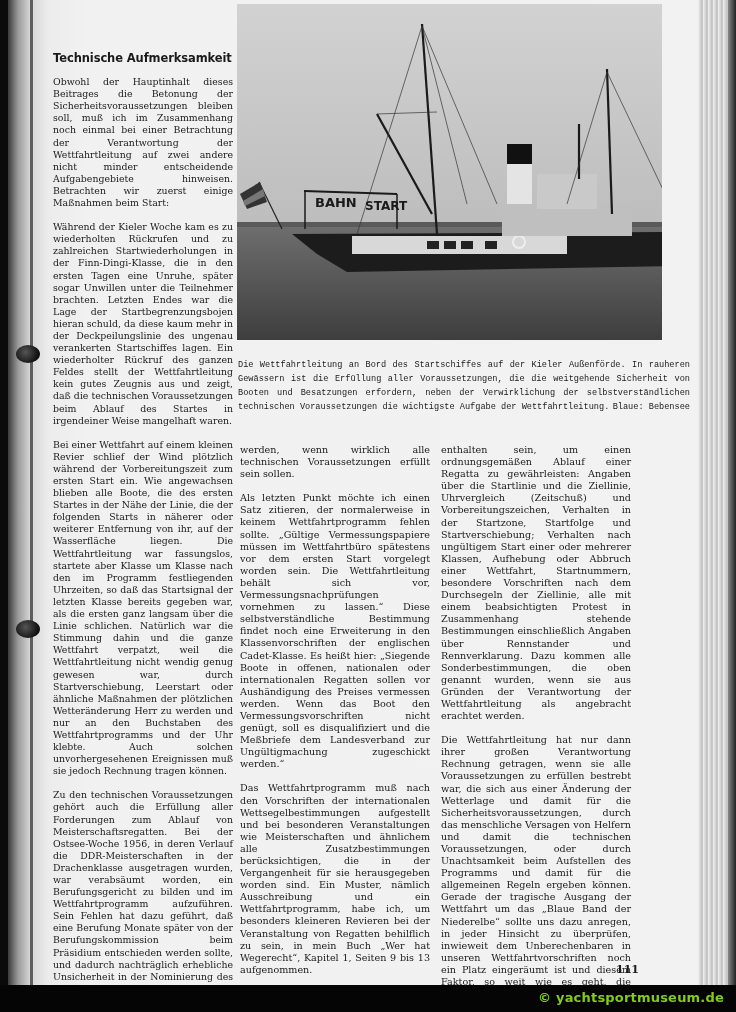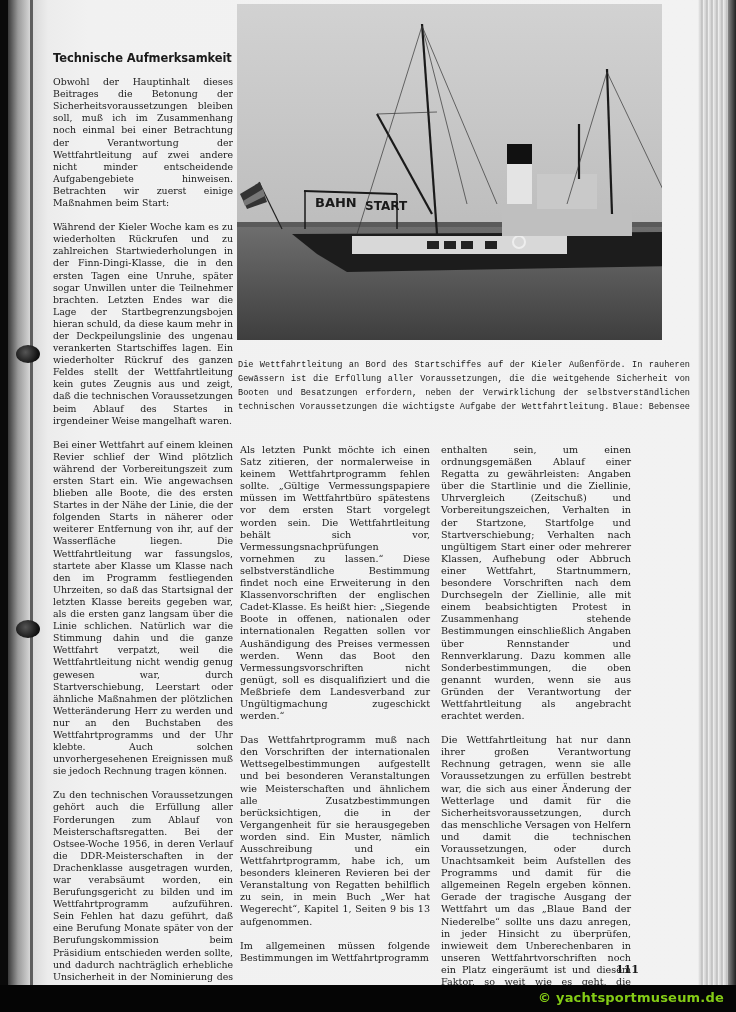--- a/index.html
+++ b/index.html
@@ -106,20 +106,21 @@
     </g>
   </svg>
 </div>
 
 <div class="caption">
   <span>Die Wettfahrtleitung an Bord des Startschiffes auf der Kieler Außenförde. In rauheren Gewässern ist die Erfüllung aller Voraussetzungen, die die weitgehende Sicherheit von Booten und Besatzungen erfordern, neben der Verwirklichung der selbstverständlichen technischen Voraussetzungen die wichtigste Aufgabe der Wettfahrtleitung.</span>
   <span class="credit">Blaue: Bebensee</span>
 </div>
 
 <div class="col col2">
+  <p>werden, wenn wirklich alle technischen Voraussetzungen erfüllt sein sollen.</p>
   <p>Als letzten Punkt möchte ich einen Satz zitieren, der normalerweise in keinem Wettfahrtprogramm fehlen sollte. „Gültige Vermessungspapiere müssen im Wettfahrtbüro spätestens vor dem ersten Start vorgelegt worden sein. Die Wettfahrtleitung behält sich vor, Vermessungsnachprüfungen vornehmen zu lassen.“ Diese selbstverständliche Bestimmung findet noch eine Erweiterung in den Klassenvorschriften der englischen Cadet-Klasse. Es heißt hier: „Siegende Boote in offenen, nationalen oder internationalen Regatten sollen vor Aushändigung des Preises vermessen werden. Wenn das Boot den Vermessungsvorschriften nicht genügt, soll es disqualifiziert und die Meßbriefe dem Landesverband zur Ungültigmachung zugeschickt werden.“</p>
   <p>Das Wettfahrtprogramm muß nach den Vorschriften der internationalen Wettsegelbestimmungen aufgestellt und bei besonderen Veranstaltungen wie Meisterschaften und ähnlichem alle Zusatzbestimmungen berücksichtigen, die in der Vergangenheit für sie herausgegeben worden sind. Ein Muster, nämlich Ausschreibung und ein Wettfahrtprogramm, habe ich, um besonders kleineren Revieren bei der Veranstaltung von Regatten behilflich zu sein, in mein Buch „Wer hat Wegerecht“, Kapitel 1, Seiten 9 bis 13 aufgenommen.</p>
   <p>Im allgemeinen müssen folgende Bestimmungen im Wettfahrtprogramm</p>
 </div>
 
 <div class="col col3">
   <p>enthalten sein, um einen ordnungsgemäßen Ablauf einer Regatta zu gewährleisten: Angaben über die Startlinie und die Ziellinie, Uhrvergleich (Zeitschuß) und Vorbereitungszeichen, Verhalten in der Startzone, Startfolge und Startverschiebung; Verhalten nach ungültigem Start einer oder mehrerer Klassen, Aufhebung oder Abbruch einer Wettfahrt, Startnummern, besondere Vorschriften nach dem Durchsegeln der Ziellinie, alle mit einem beabsichtigten Protest in Zusammenhang stehende Bestimmungen einschließlich Angaben über Rennstander und Rennverklarung. Dazu kommen alle Sonderbestimmungen, die oben genannt wurden, wenn sie aus Gründen der Verantwortung der Wettfahrtleitung als angebracht erachtet werden.</p>
   <p>Die Wettfahrtleitung hat nur dann ihrer großen Verantwortung Rechnung getragen, wenn sie alle Voraussetzungen zu erfüllen bestrebt war, die sich aus einer Änderung der Wetterlage und damit für die Sicherheitsvoraussetzungen, durch das menschliche Versagen von Helfern und damit die technischen Voraussetzungen, oder durch Unachtsamkeit beim Aufstellen des Programms und damit für die allgemeinen Regeln ergeben können. Gerade der tragische Ausgang der Wettfahrt um das „Blaue Band der Niederelbe“ sollte uns dazu anregen, in jeder Hinsicht zu überprüfen, inwieweit dem Unberechenbaren in unseren Wettfahrtvorschriften noch ein Platz eingeräumt ist und diesem Faktor, so weit wie es geht, die Möglichkeit nehmen, Menschenleben zu gefährden, unnötigen Materialverlust oder nur Verärgerung herbeizuführen.</p>
 </div>
 

